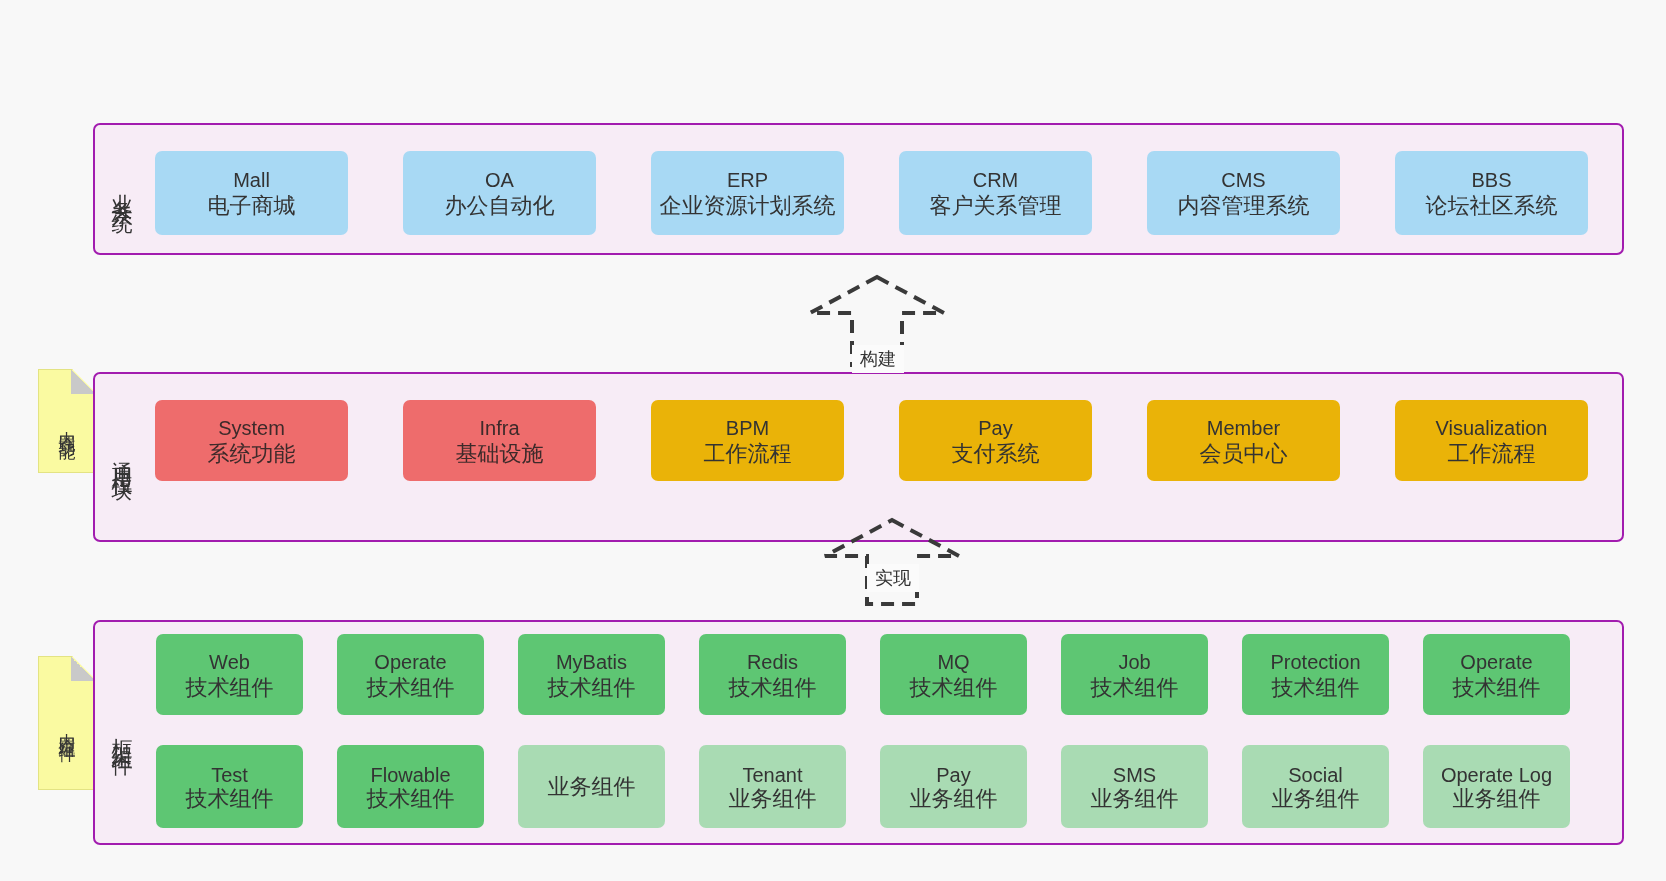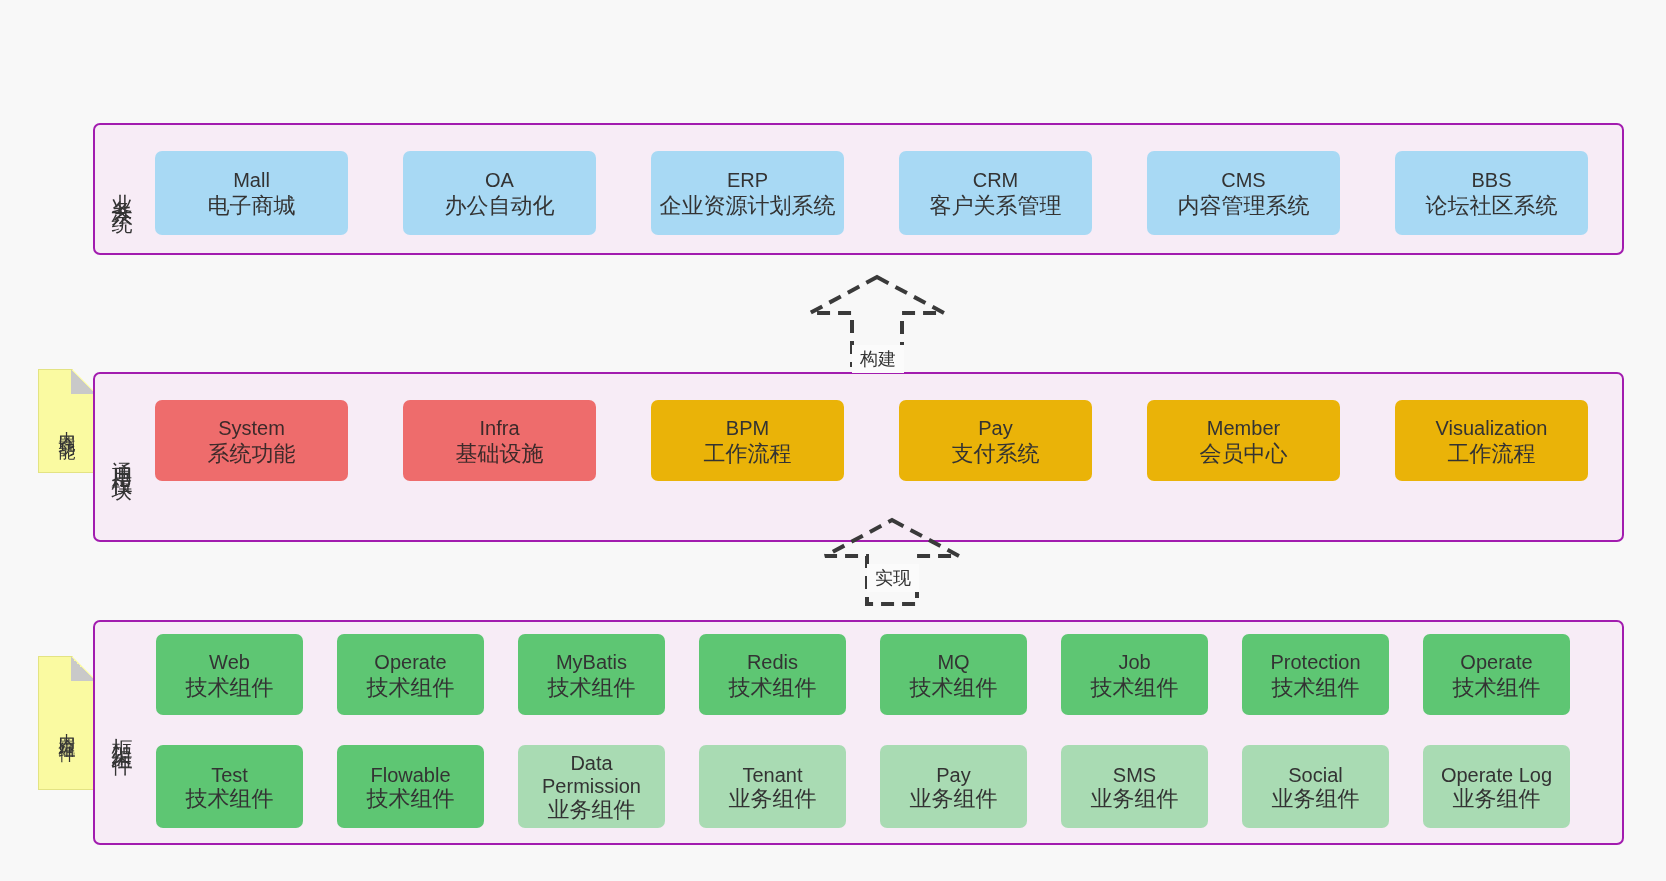--- a/index.html
+++ b/index.html
@@ -233,21 +233,20 @@
     <div class="fr2">
       <div class="box green g1">
         <div class="t">Test</div>
         <div class="s">技术组件</div>
       </div>
       <div class="box green g2">
         <div class="t">Flowable</div>
         <div class="s">技术组件</div>
       </div>
       <div class="box green-light g3">
-        <div class="t">Data Permission</div>
         <div class="s">业务组件</div>
       </div>
       <div class="box green-light g4">
         <div class="t">Tenant</div>
         <div class="s">业务组件</div>
       </div>
       <div class="box green-light g5">
         <div class="t">Pay</div>
         <div class="s">业务组件</div>
       </div>

